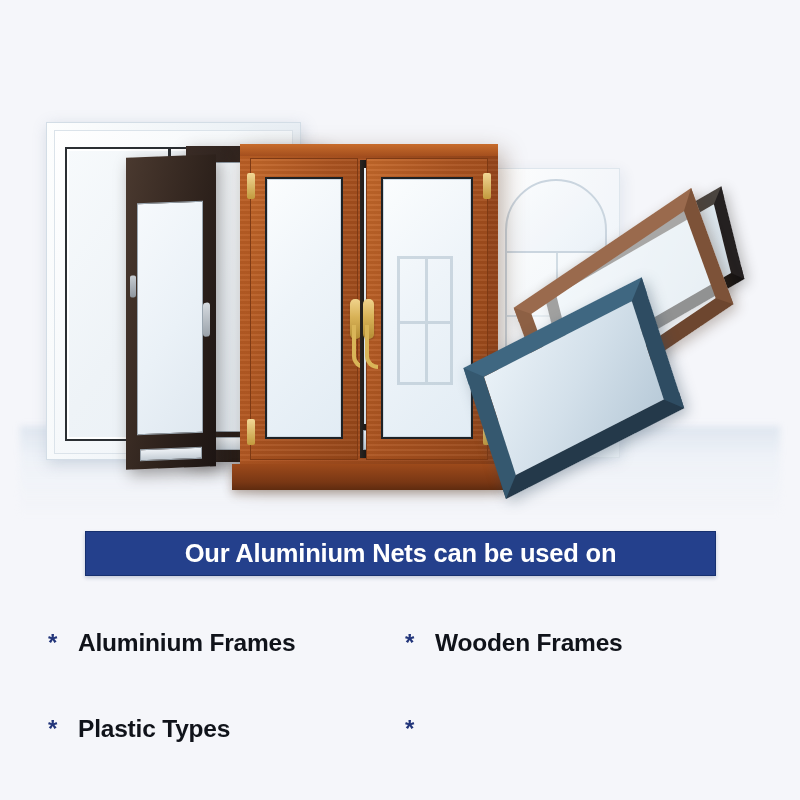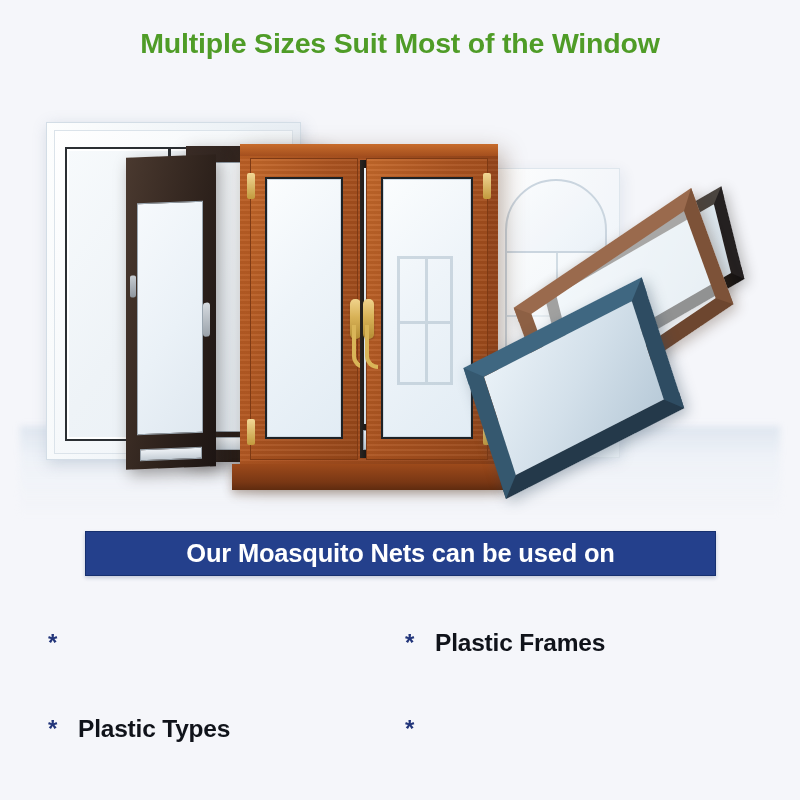--- a/index.html
+++ b/index.html
@@ -350,21 +350,20 @@
     letter-spacing: -0.2px;
     white-space: nowrap;
   }
   .features .feature:nth-child(2),
   .features .feature:nth-child(4) { padding-left: 10px; }
 </style>
 </head>
 <body>
 
 <div class="heading">
-  <span class="line">Multiple Sizes Suit Most of the Window</span>
 </div>
 
 <div class="scene">
 
   <div class="floor"></div>
 
   <div class="win-arch">
     <div class="arch"></div>
     <div class="body">
       <i class="v"></i>
@@ -433,32 +432,33 @@
   <div class="tilt-wood">
     <div class="bar"></div>
   </div>
   <div class="tilt-blue">
     <div class="bar"></div>
   </div>
 
 </div>
 
 <div class="banner">
-  <span>Our Moasquito Nets can be used on</span>
+  <span>Our Aluminium Nets can be used on</span>
 </div>
 
 <div class="features">
 
   <div class="feature">
     <span class="ast">*</span>
+    <span class="txt">Aluminium Frames</span>
   </div>
 
   <div class="feature">
     <span class="ast">*</span>
-    <span class="txt">Plastic Frames</span>
+    <span class="txt">Wooden Frames</span>
   </div>
 
   <div class="feature">
     <span class="ast">*</span>
     <span class="txt">Plastic Types</span>
   </div>
 
   <div class="feature">
     <span class="ast">*</span>
   </div>

